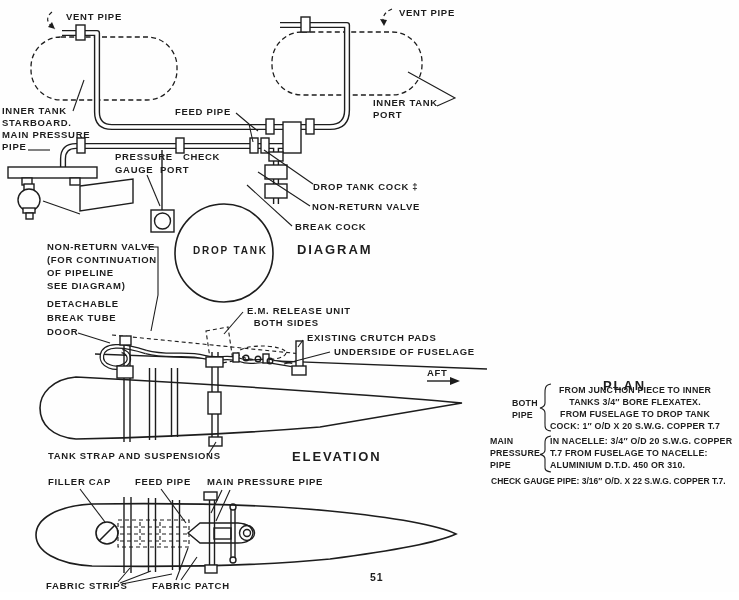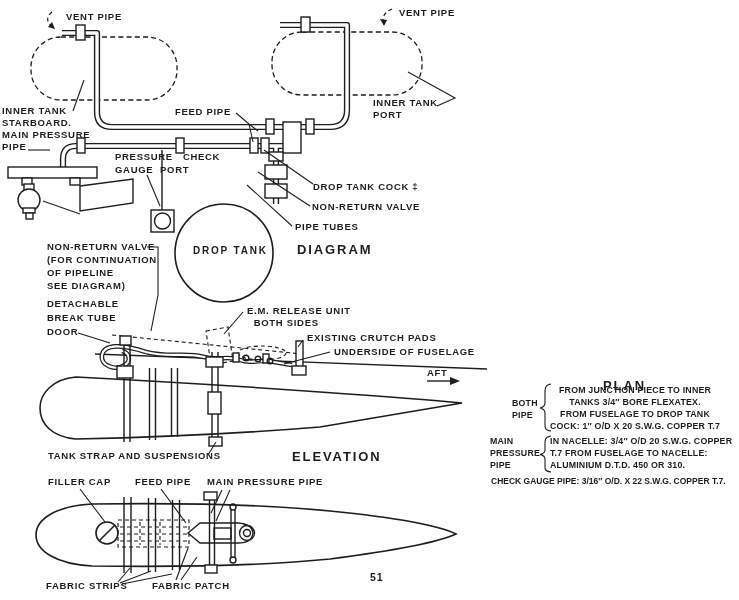--- a/index.html
+++ b/index.html
@@ -192,21 +192,21 @@
 STARBOARD.
 MAIN PRESSURE
 PIPE</div>
   <div class="lbl" style="left:373px;top:97px;">INNER TANK
 PORT</div>
   <div class="lbl" style="left:175px;top:106px;">FEED PIPE</div>
   <div class="lbl" style="left:98px;top:150px;line-height:13px;margin-left:17px;">PRESSURE&nbsp;&nbsp;&nbsp;CHECK
 GAUGE&nbsp;&nbsp;PORT</div>
   <div class="lbl" style="left:313px;top:181px;">DROP TANK COCK ‡</div>
   <div class="lbl" style="left:312px;top:201px;">NON-RETURN VALVE</div>
-  <div class="lbl" style="left:295px;top:221px;">PIPE TUBES</div>
+  <div class="lbl" style="left:295px;top:221px;">BREAK COCK</div>
   <div class="lbl" style="left:193px;top:245px;letter-spacing:1.8px;font-size:10px;">DROP TANK</div>
   <div class="lbl hd" style="left:297px;top:243px;">DIAGRAM</div>
   <div class="lbl" style="left:47px;top:240px;line-height:13px;">NON-RETURN VALVE
 (FOR CONTINUATION
 OF PIPELINE
 SEE DIAGRAM)</div>
   <div class="lbl" style="left:47px;top:297px;line-height:14px;">DETACHABLE
 BREAK TUBE
 DOOR</div>
 

